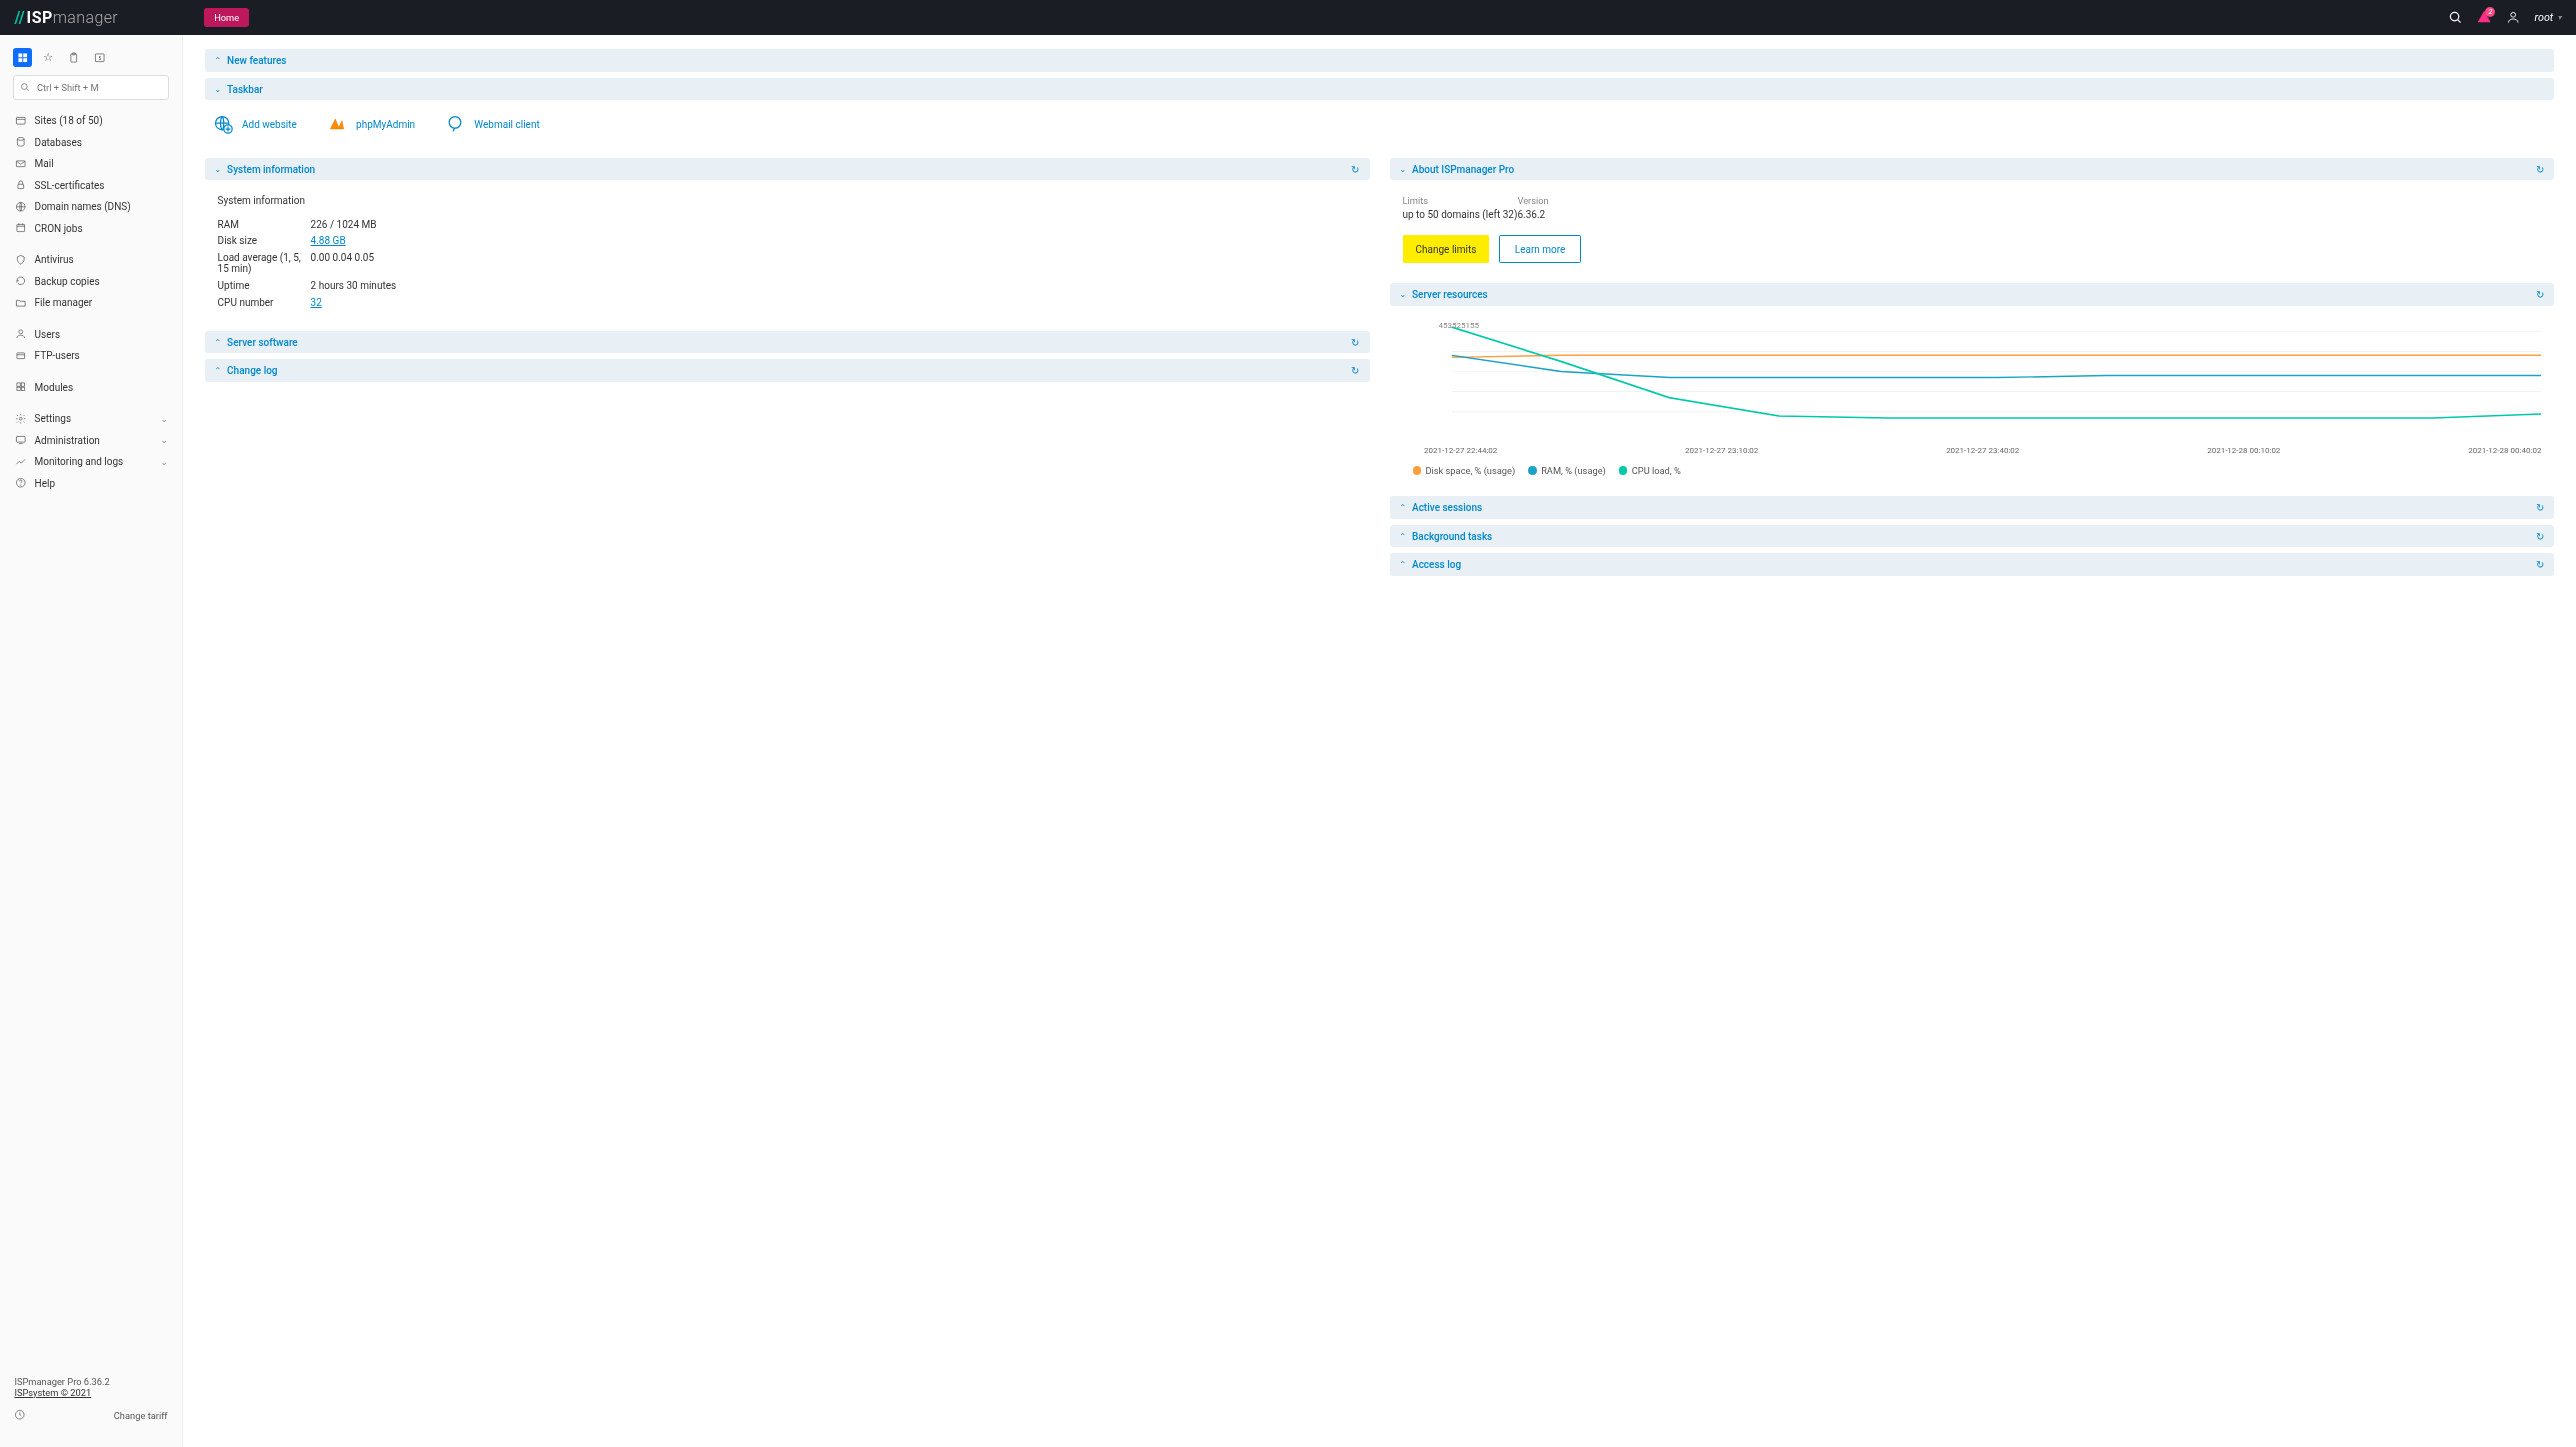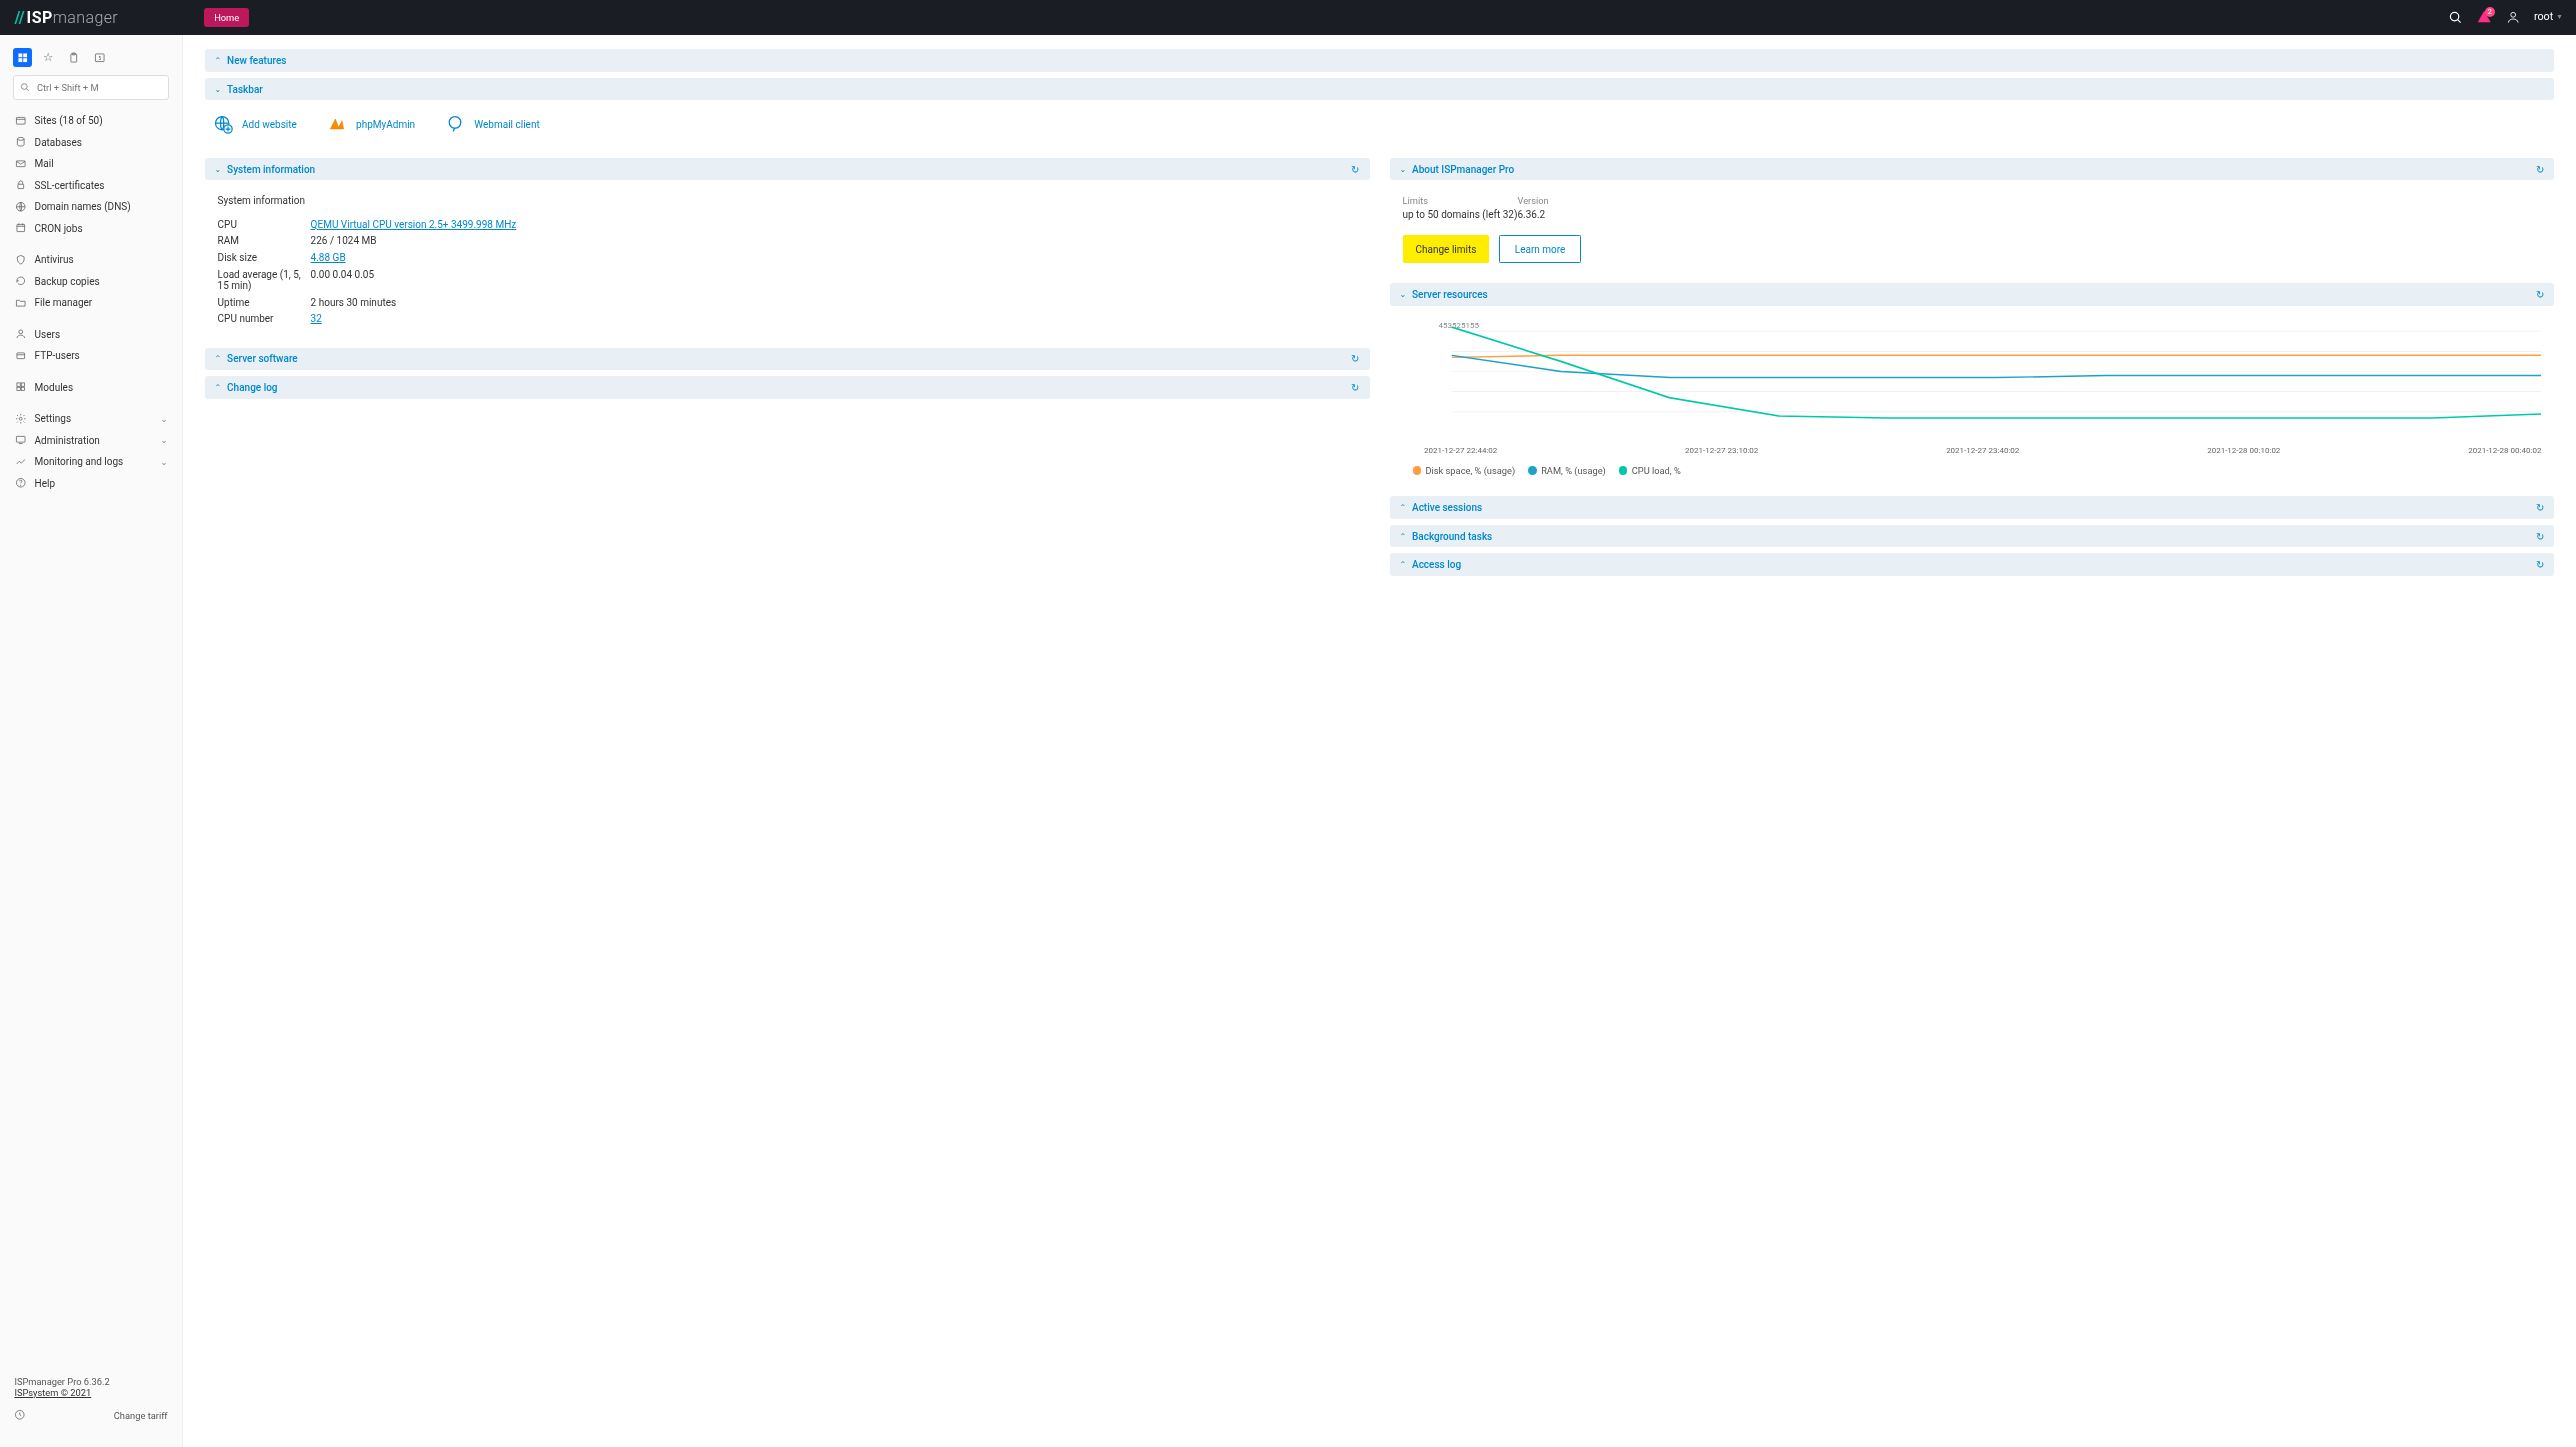--- a/index.html
+++ b/index.html
@@ -6,21 +6,21 @@
     body { background: #fff; color: #333; font-size: 10px; }
 
     
     .header { background: #1a1d24; height: 35px; display: flex; align-items: center; padding: 0 14.4px; justify-content: space-between; }
     .header-left { display: flex; align-items: center; gap: 86px; }
     .logo { color: #fff; font-size: 16px; font-weight: 500; letter-spacing: 0.4px; display: flex; align-items: center; }
     .logo-mark { color: #00bfa5; font-weight: bold; margin-right: 1.4px; font-size: 16px; }
     .logo-isp { font-weight: 700; }
     .logo-manager { font-weight: 300; color: #aaa; }
     .home-btn { background: #be185d; color: #fff; padding: 4.3px 10px; border-radius: 2.9px; font-size: 9.3px; border: none; cursor: pointer; }
-    .header-right { display: flex; align-items: flex-start; gap: 13px; }
+    .header-right { display: flex; align-items: center; gap: 13px; font-style: italic; }
     .header-icon { width: 16px; height: 16px; color: #fff; cursor: pointer; display: flex; align-items: center; justify-content: center; }
     .notif-badge { position: relative; }
     .notif-badge::after { content: "2"; position: absolute; top: -2.9px; right: -2.9px; background: #ff4785; color: #fff; font-size: 7.2px; width: 10px; height: 10px; border-radius: 50%; display: flex; align-items: center; justify-content: center; }
     .user-btn { color: #fff; font-size: 10.8px; cursor: pointer; display: flex; align-items: center; gap: 4.3px; }
 
     
     .layout { display: flex; height: calc(100vh - 35px); }
     .sidebar { width: 183px; background: #fafafa; border-right: 0.7px solid #eee; padding: 13px 0; display: flex; flex-direction: column; overflow-y: auto; }
     .main { flex: 1; padding: 14.4px 21.6px; overflow-y: auto; background: #fff; }
 
@@ -380,24 +380,20 @@
       <div class="col">
         <div class="panel">
           <div class="panel-header">
             <span class="chev">⌄</span>
             <span>System information</span>
             <span class="refresh">↻</span>
           </div>
           <div class="panel-body">
             <div class="sysinfo-title">System information</div>
             <div class="sysinfo-row">
-                <div class="sysinfo-label">CPU</div>
-                <div class="sysinfo-value"><a>QEMU Virtual CPU version 2.5+ 3499.998 MHz</a></div>
-              </div>
-            <div class="sysinfo-row">
                 <div class="sysinfo-label">RAM</div>
                 <div class="sysinfo-value">226 / 1024 MB</div>
               </div>
             <div class="sysinfo-row">
                 <div class="sysinfo-label">Disk size</div>
                 <div class="sysinfo-value"><a>4.88 GB</a></div>
               </div>
             <div class="sysinfo-row">
                 <div class="sysinfo-label">Load average (1, 5, 15 min)</div>
                 <div class="sysinfo-value">0.00 0.04 0.05</div>

